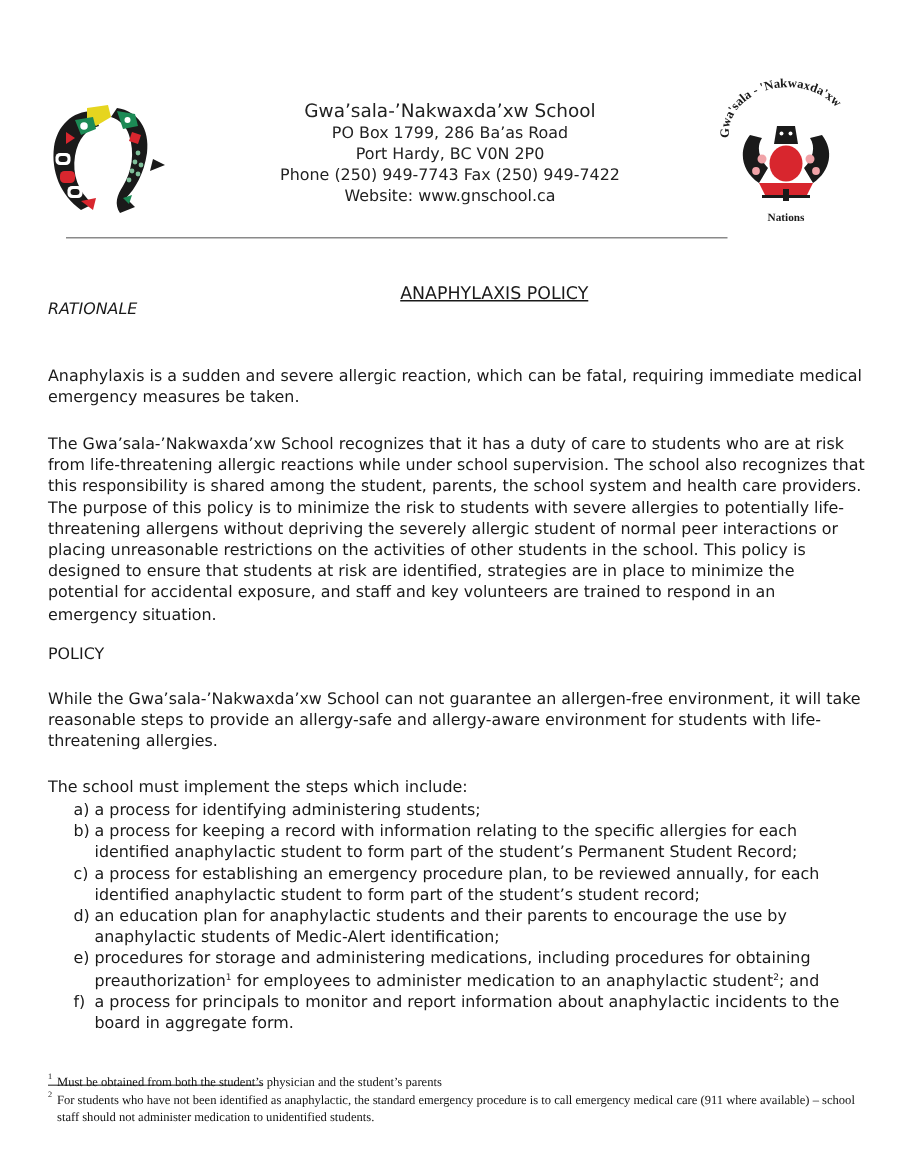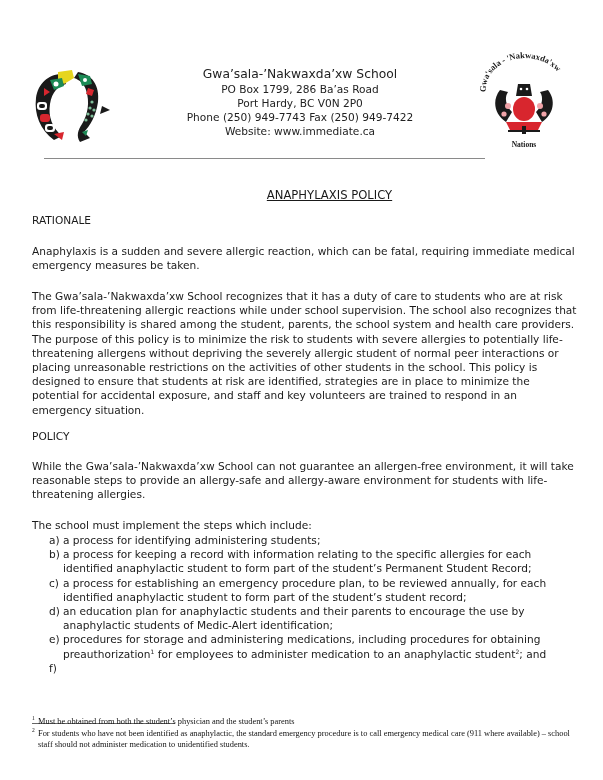--- a/index.html
+++ b/index.html
@@ -66,21 +66,21 @@
       <path d="M74 40 L82 44 L72 48 Z" fill="#1a1a1a"></path>
       <path d="M54 66 L60 64 L58 70 Z" fill="#1c8a55"></path>
     </svg>
   </div>
 
   <div class="letterhead">
     <div class="lh-name">Gwa’sala-’Nakwaxda’xw School</div>
     <div class="lh-line">PO Box 1799, 286 Ba’as Road</div>
     <div class="lh-line">Port Hardy, BC  V0N 2P0</div>
     <div class="lh-line">Phone (250) 949-7743   Fax  (250) 949-7422</div>
-    <div class="lh-line">Website: www.immediate.ca</div>
+    <div class="lh-line">Website: www.gnschool.ca</div>
   </div>
 
   <div class="logo-right">
     <svg width="92" height="98" viewBox="0 0 92 98">
       <defs>
         <path id="arcPath" d="M8 40 A38 30 0 0 1 86 34"></path>
       </defs>
       <text font-family="Liberation Serif, serif" font-size="8.5" font-weight="bold" fill="#1a1a1a">
         <textPath href="#arcPath">Gwa'sala - 'Nakwaxda'xw</textPath>
       </text>
@@ -104,21 +104,21 @@
       <text x="46" y="95" text-anchor="middle" font-family="Liberation Serif, serif" font-size="7.5" font-weight="bold" fill="#1a1a1a">Nations</text>
     </svg>
   </div>
 
   <div class="head-rule"></div>
 
   <div class="doc-title">
     <span>ANAPHYLAXIS POLICY</span>
   </div>
 
-  <div class="section-head" style="top:186px;">RATIONALE</div>
+  <div class="section-head" style="top:172px;font-style:italic;">RATIONALE</div>
   <div class="body" style="top:216px;">Anaphylaxis is a sudden and severe allergic reaction, which can be fatal, requiring immediate medical emergency measures be taken.</div>
   <div class="body" style="top:261px;">The Gwa’sala-’Nakwaxda’xw School recognizes that it has a duty of care to students who are at risk from life-threatening allergic reactions while under school supervision.  The school also recognizes that this responsibility is shared among the student, parents, the school system and health care providers.  The purpose of this policy is to minimize the risk to students with severe allergies to potentially life-threatening allergens without depriving the severely allergic student of normal peer interactions or placing unreasonable restrictions on the activities of other students in the school. This policy is designed to ensure that students at risk are identified, strategies are in place to minimize the potential for accidental exposure, and staff and key volunteers are trained to respond in an emergency situation.</div>
 
   <div class="section-head" style="top:402px;">POLICY</div>
   <div class="body" style="top:431px;">While the Gwa’sala-’Nakwaxda’xw School can not guarantee an allergen-free environment, it will take reasonable steps to provide an allergy-safe and allergy-aware environment for students with life-threatening allergies.</div>
   <div class="body" style="top:490px;">The school must implement the steps which include:</div>
 
   <div class="body" style="top:505px;">
     <ol class="steps">
       <li>
@@ -136,20 +136,21 @@
       <li>
         <span class="mark">d)</span>
         <span>an education plan for anaphylactic students and their parents to encourage the use by anaphylactic students of Medic-Alert identification;</span>
       </li>
       <li>
         <span class="mark">e)</span>
         <span>procedures for storage and administering medications, including procedures for obtaining preauthorization</span><sup>1</sup><span> for employees to administer medication to an anaphylactic student</span><sup>2</sup><span>; and</span>
       </li>
       <li>
         <span class="mark">f)</span>
+        <span>a process for principals to monitor and report information about anaphylactic incidents to the board in aggregate form.</span>
       </li>
     </ol>
   </div>
 
   <div class="fn-rule"></div>
   <div class="footnotes">
     <div class="fn">
       <sup>1</sup>
       <span>Must be obtained from both the student’s physician and the student’s parents</span>
     </div>

